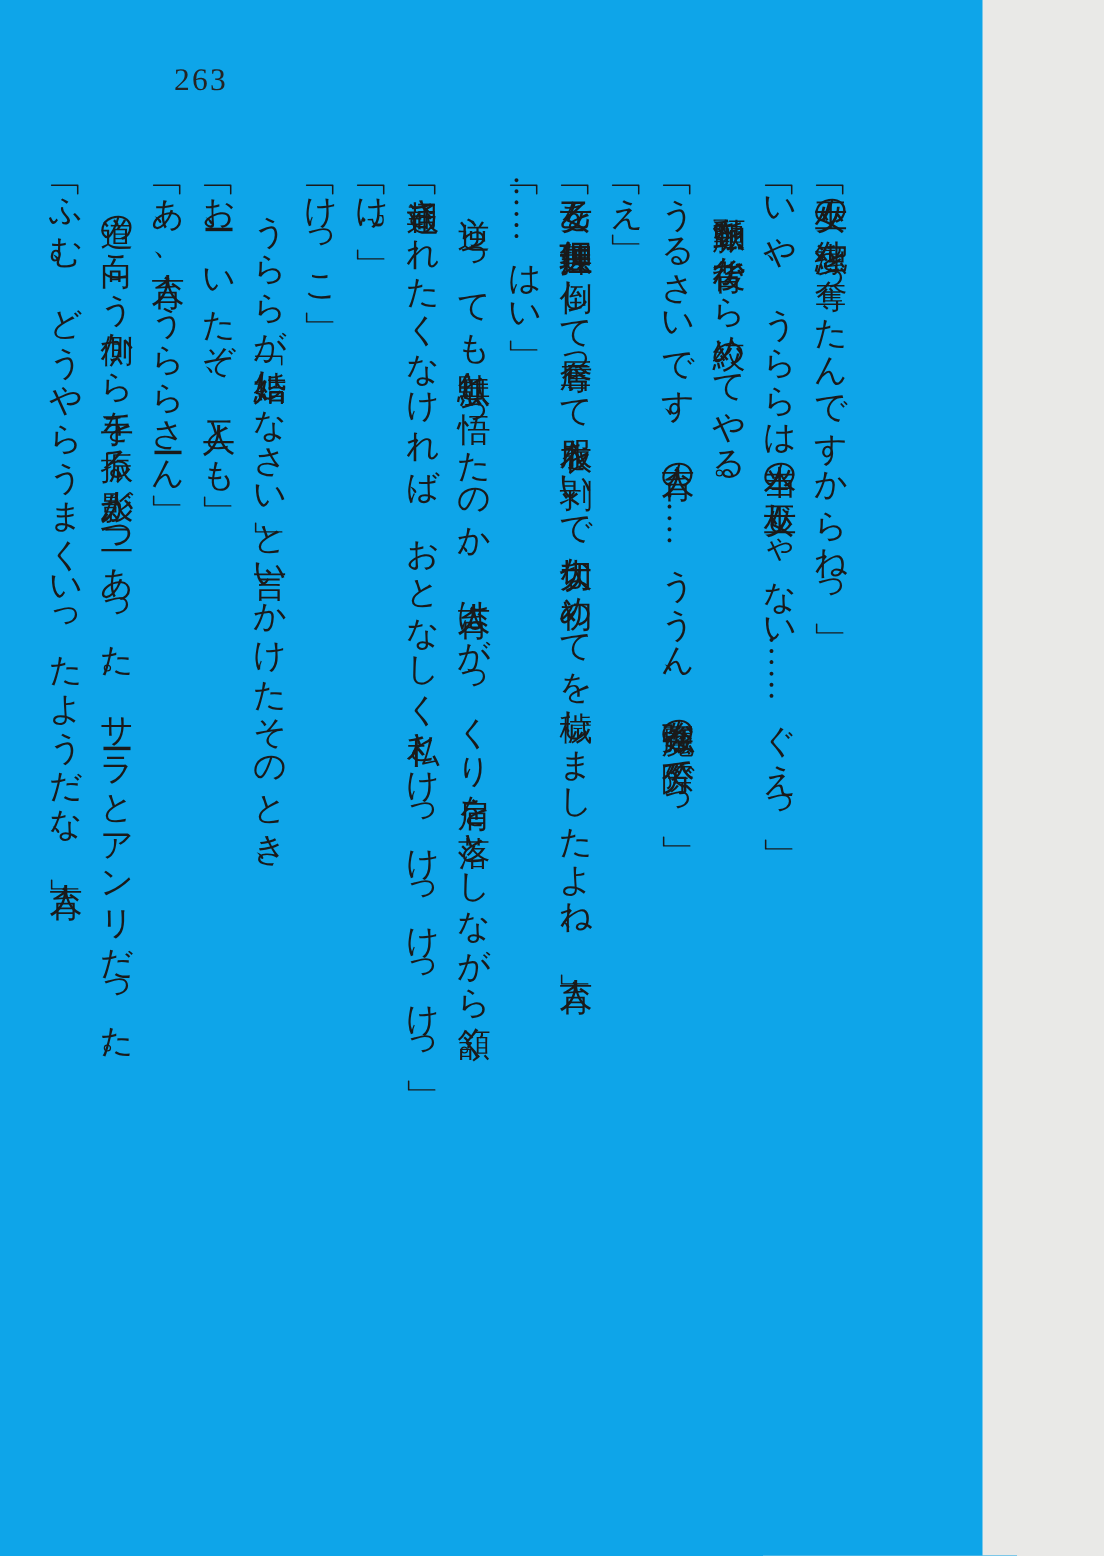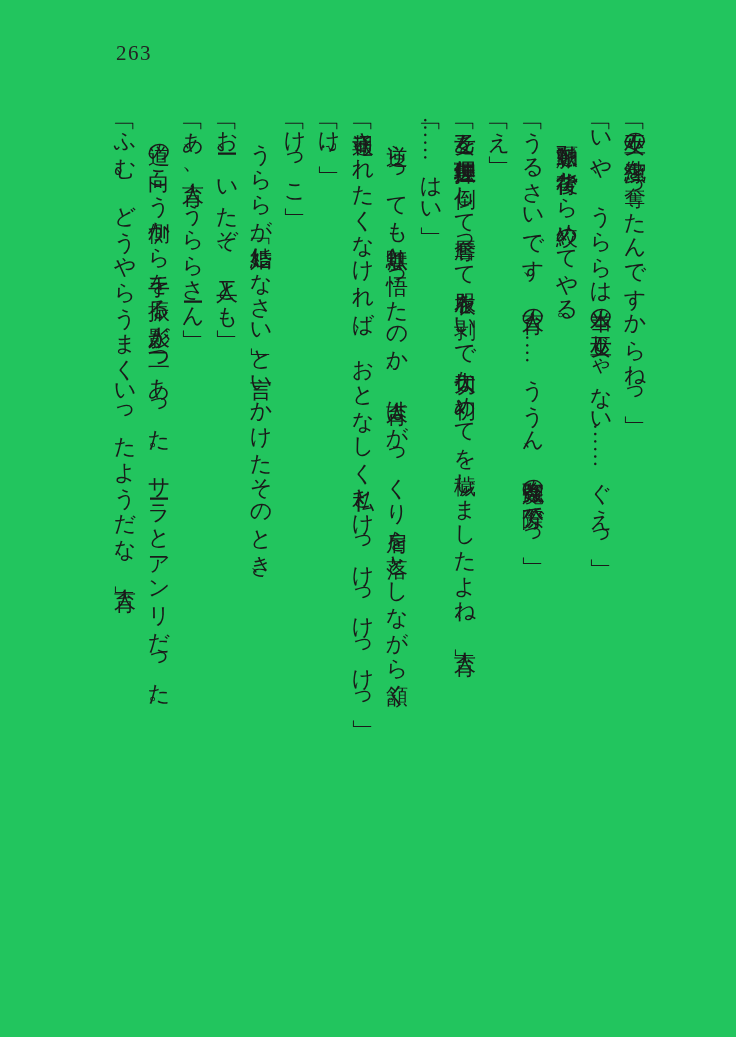--- a/index.html
+++ b/index.html
@@ -7,23 +7,23 @@
     padding: 0;
   }
   body {
     width: 736px;
     height: 1037px;
     background: #e9e9e7;
     font-family: "Liberation Serif", "DejaVu Serif", serif;
   }
   .book-page {
     position: relative;
-    width: 736px;
+    width: 655px;
     height: 1037px;
-    background: #22c55e;
+    background: #0ea5e9;
     overflow: hidden;
     color: #1a1a1a;
   }
   .page-number {
     position: absolute;
     top: 41px;
     left: 116px;
     font-size: 21px;
     letter-spacing: 1.5px;
     color: #242424;

